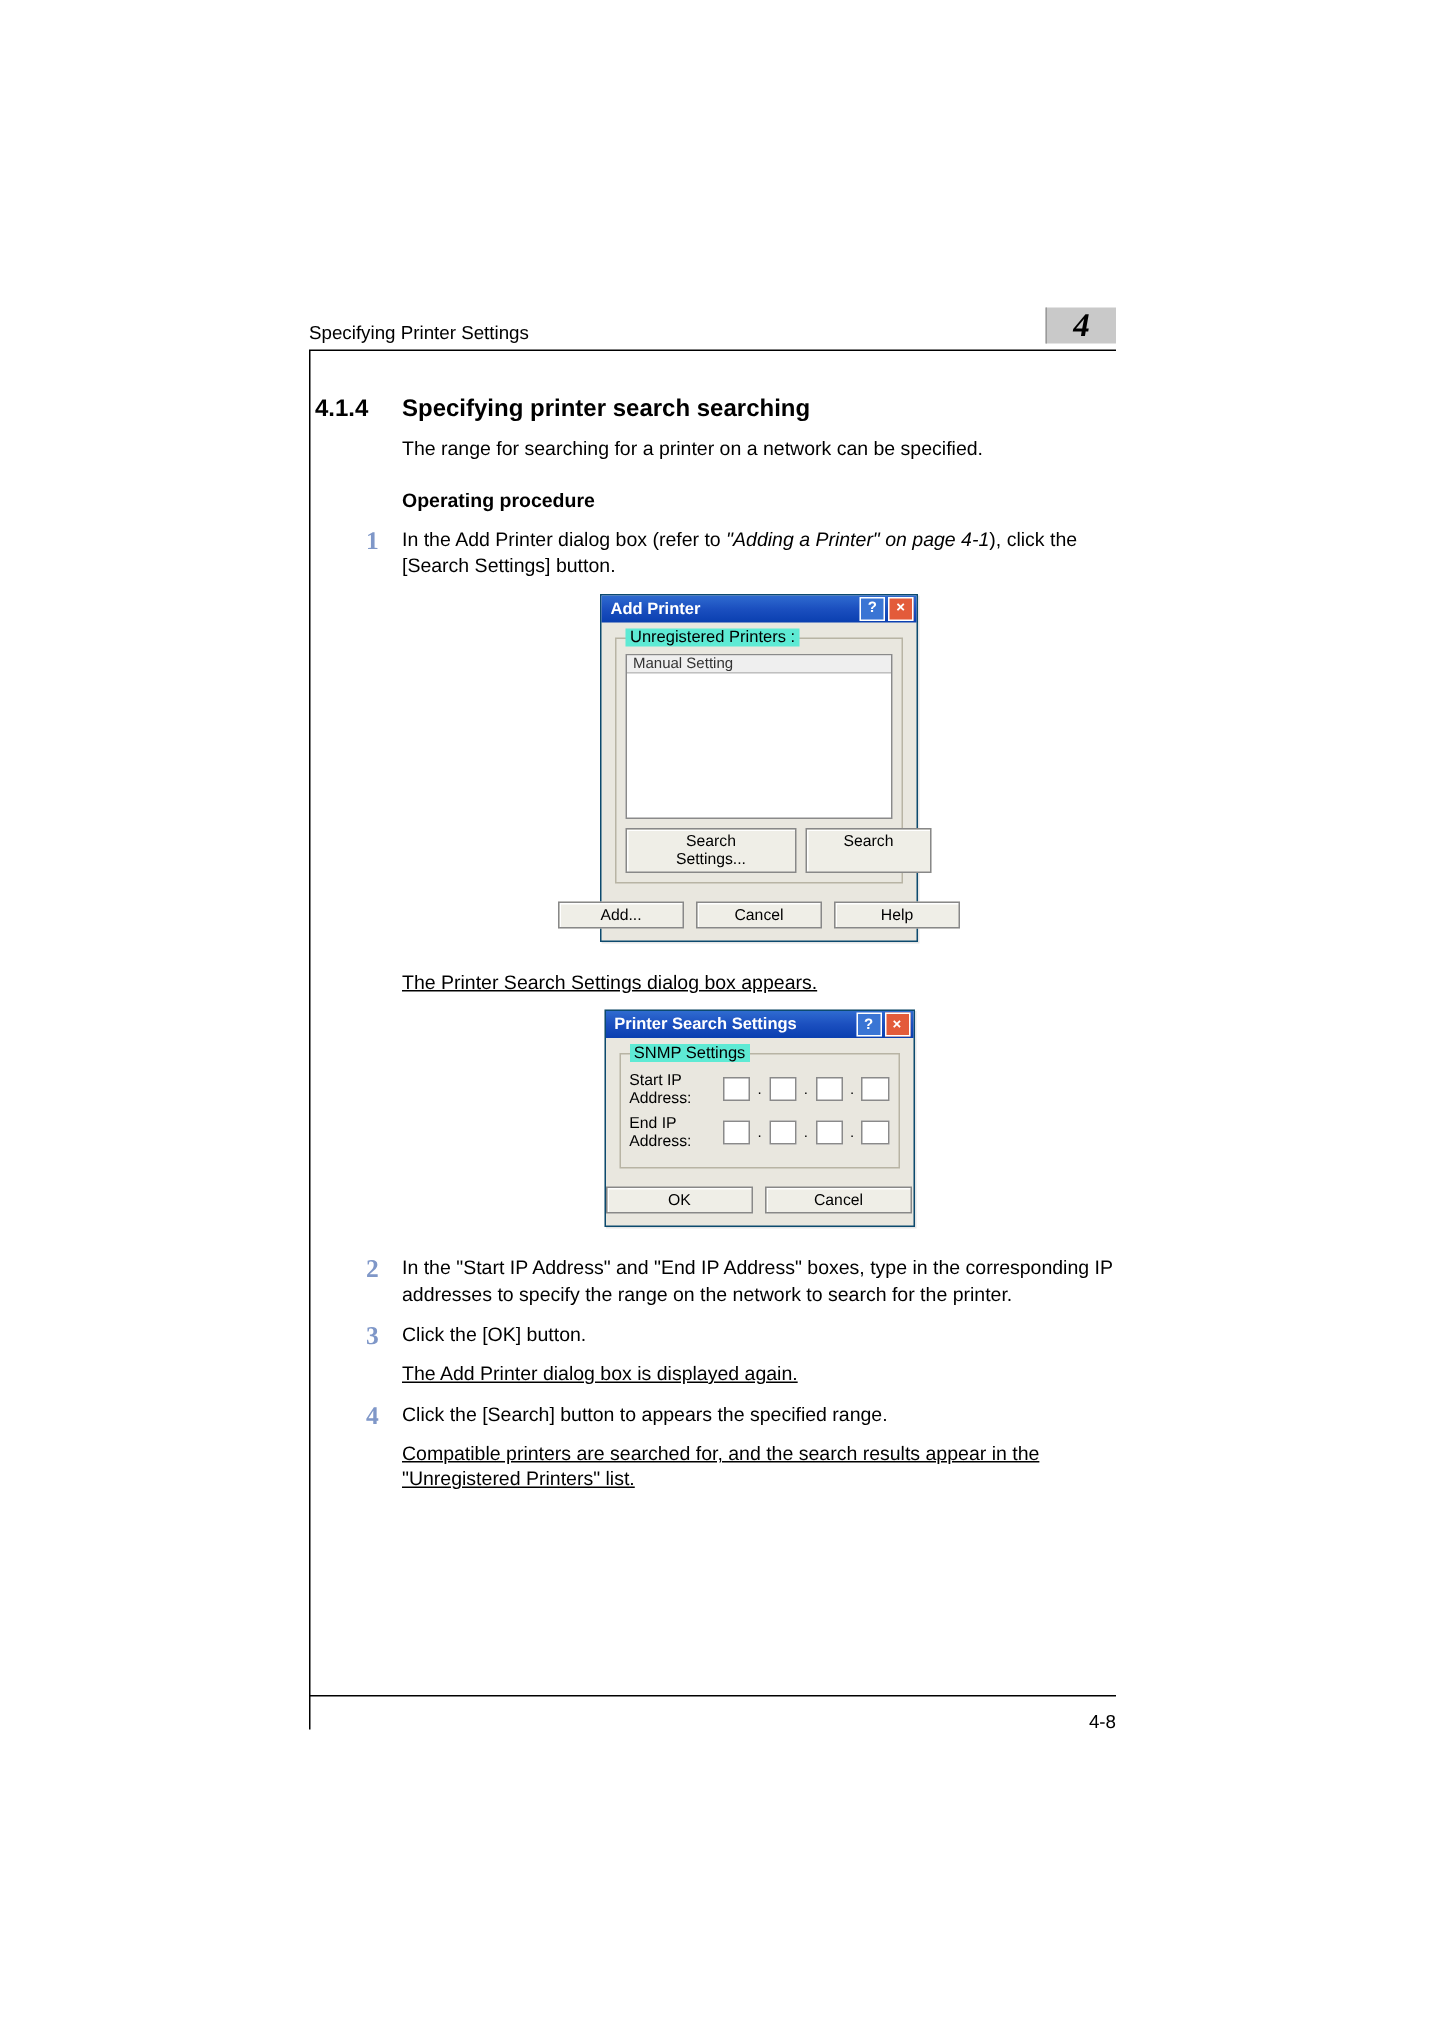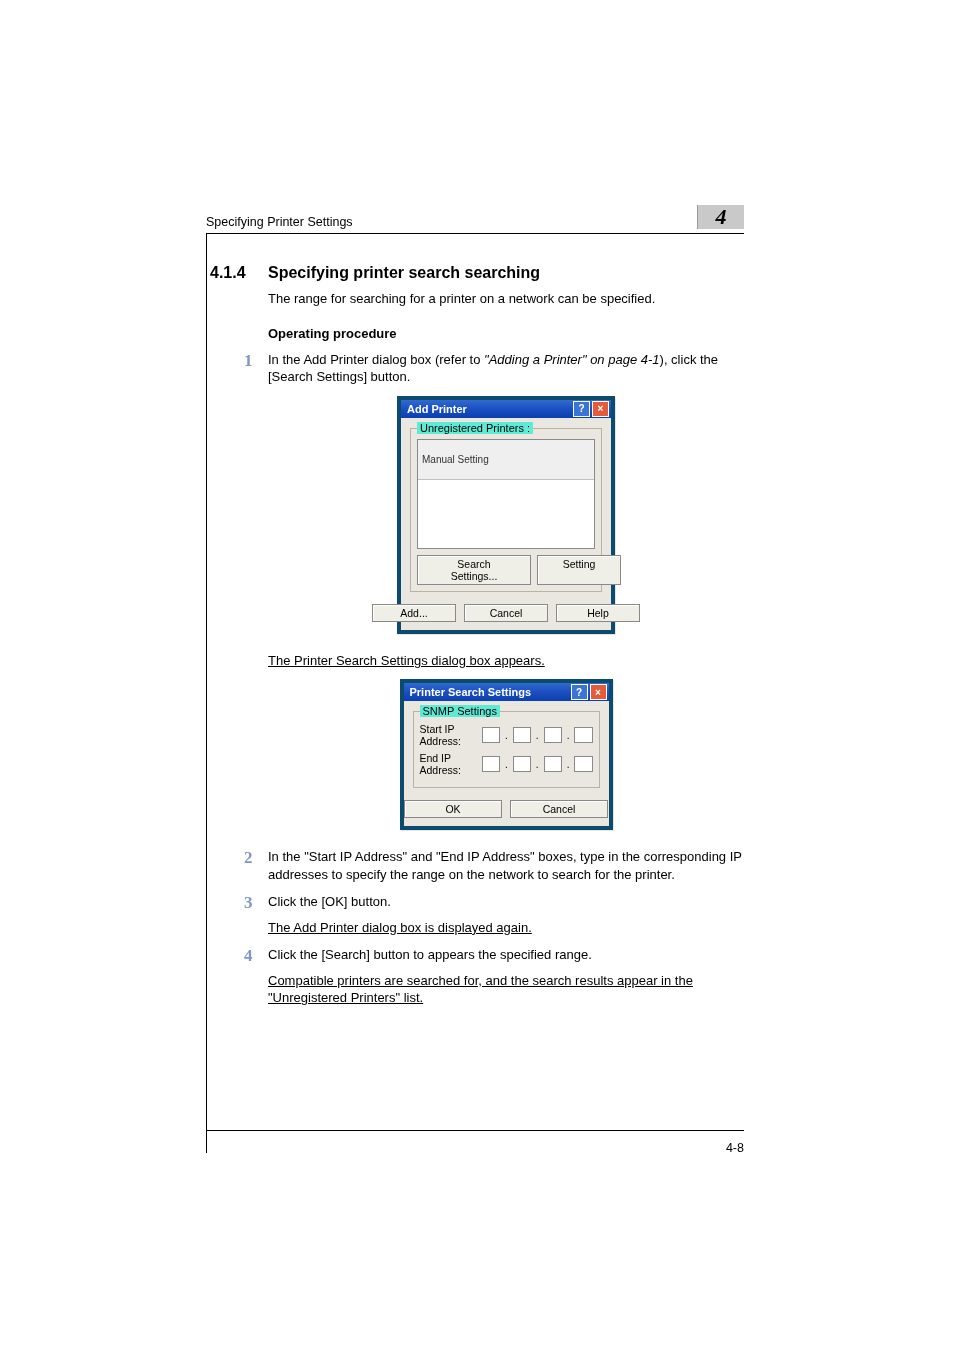--- a/index.html
+++ b/index.html
@@ -100,21 +100,21 @@
   .dlg-wrap {
     display: flex;
     justify-content: center;
     margin: 10px 0 18px 0;
   }
 
   
   .dlg {
     font-family: Tahoma, Arial, sans-serif;
     font-size: 11px;
-    border: 4px solid #0c4a6e;
+    border: 1px solid #0c4a6e;
     background: #e9e7df;
     box-shadow: 1px 1px 0 rgba(0,0,0,0.1);
   }
   .dlg.add { width: 210px; }
   .dlg.search { width: 205px; }
   .titlebar {
     background: linear-gradient(to bottom, #2f6bd0 0%, #1b4fbf 50%, #0a3fb0 100%);
     color: #fff;
     height: 18px;
     display: flex;
@@ -155,21 +155,21 @@
   .listbox {
     border: 1px solid #8a8a8a;
     background: #fff;
     height: 108px;
     margin-top: 4px;
   }
   .listbox-header {
     background: #efefef;
     border-bottom: 1px solid #c0c0c0;
     font-size: 10px;
-    padding: 14px 4px;
+    padding: 0 4px;
     color: #333;
   }
   .btnrow { display: flex; gap: 6px; margin-top: 6px; }
   .dlgbtn {
     border: 1px solid #888;
     background: #efeee7;
     font-size: 10.5px;
     padding: 2px 16px;
     text-align: center;
     box-shadow: inset 1px 1px 0 #fff;
@@ -255,21 +255,21 @@
           </div>
         </div>
         <div class="dlg-inner">
           <div class="grp">
             <span class="grp-caption">Unregistered Printers :</span>
             <div class="listbox">
               <div class="listbox-header">Manual Setting</div>
             </div>
             <div class="btnrow">
               <div class="dlgbtn" style="min-width:80px;">Search Settings...</div>
-              <div class="dlgbtn small">Setting</div>
+              <div class="dlgbtn small">Search</div>
             </div>
           </div>
           <div class="bottom-btns">
             <div class="dlgbtn small">Add...</div>
             <div class="dlgbtn small">Cancel</div>
             <div class="dlgbtn small">Help</div>
           </div>
         </div>
       </div>
     </div>

